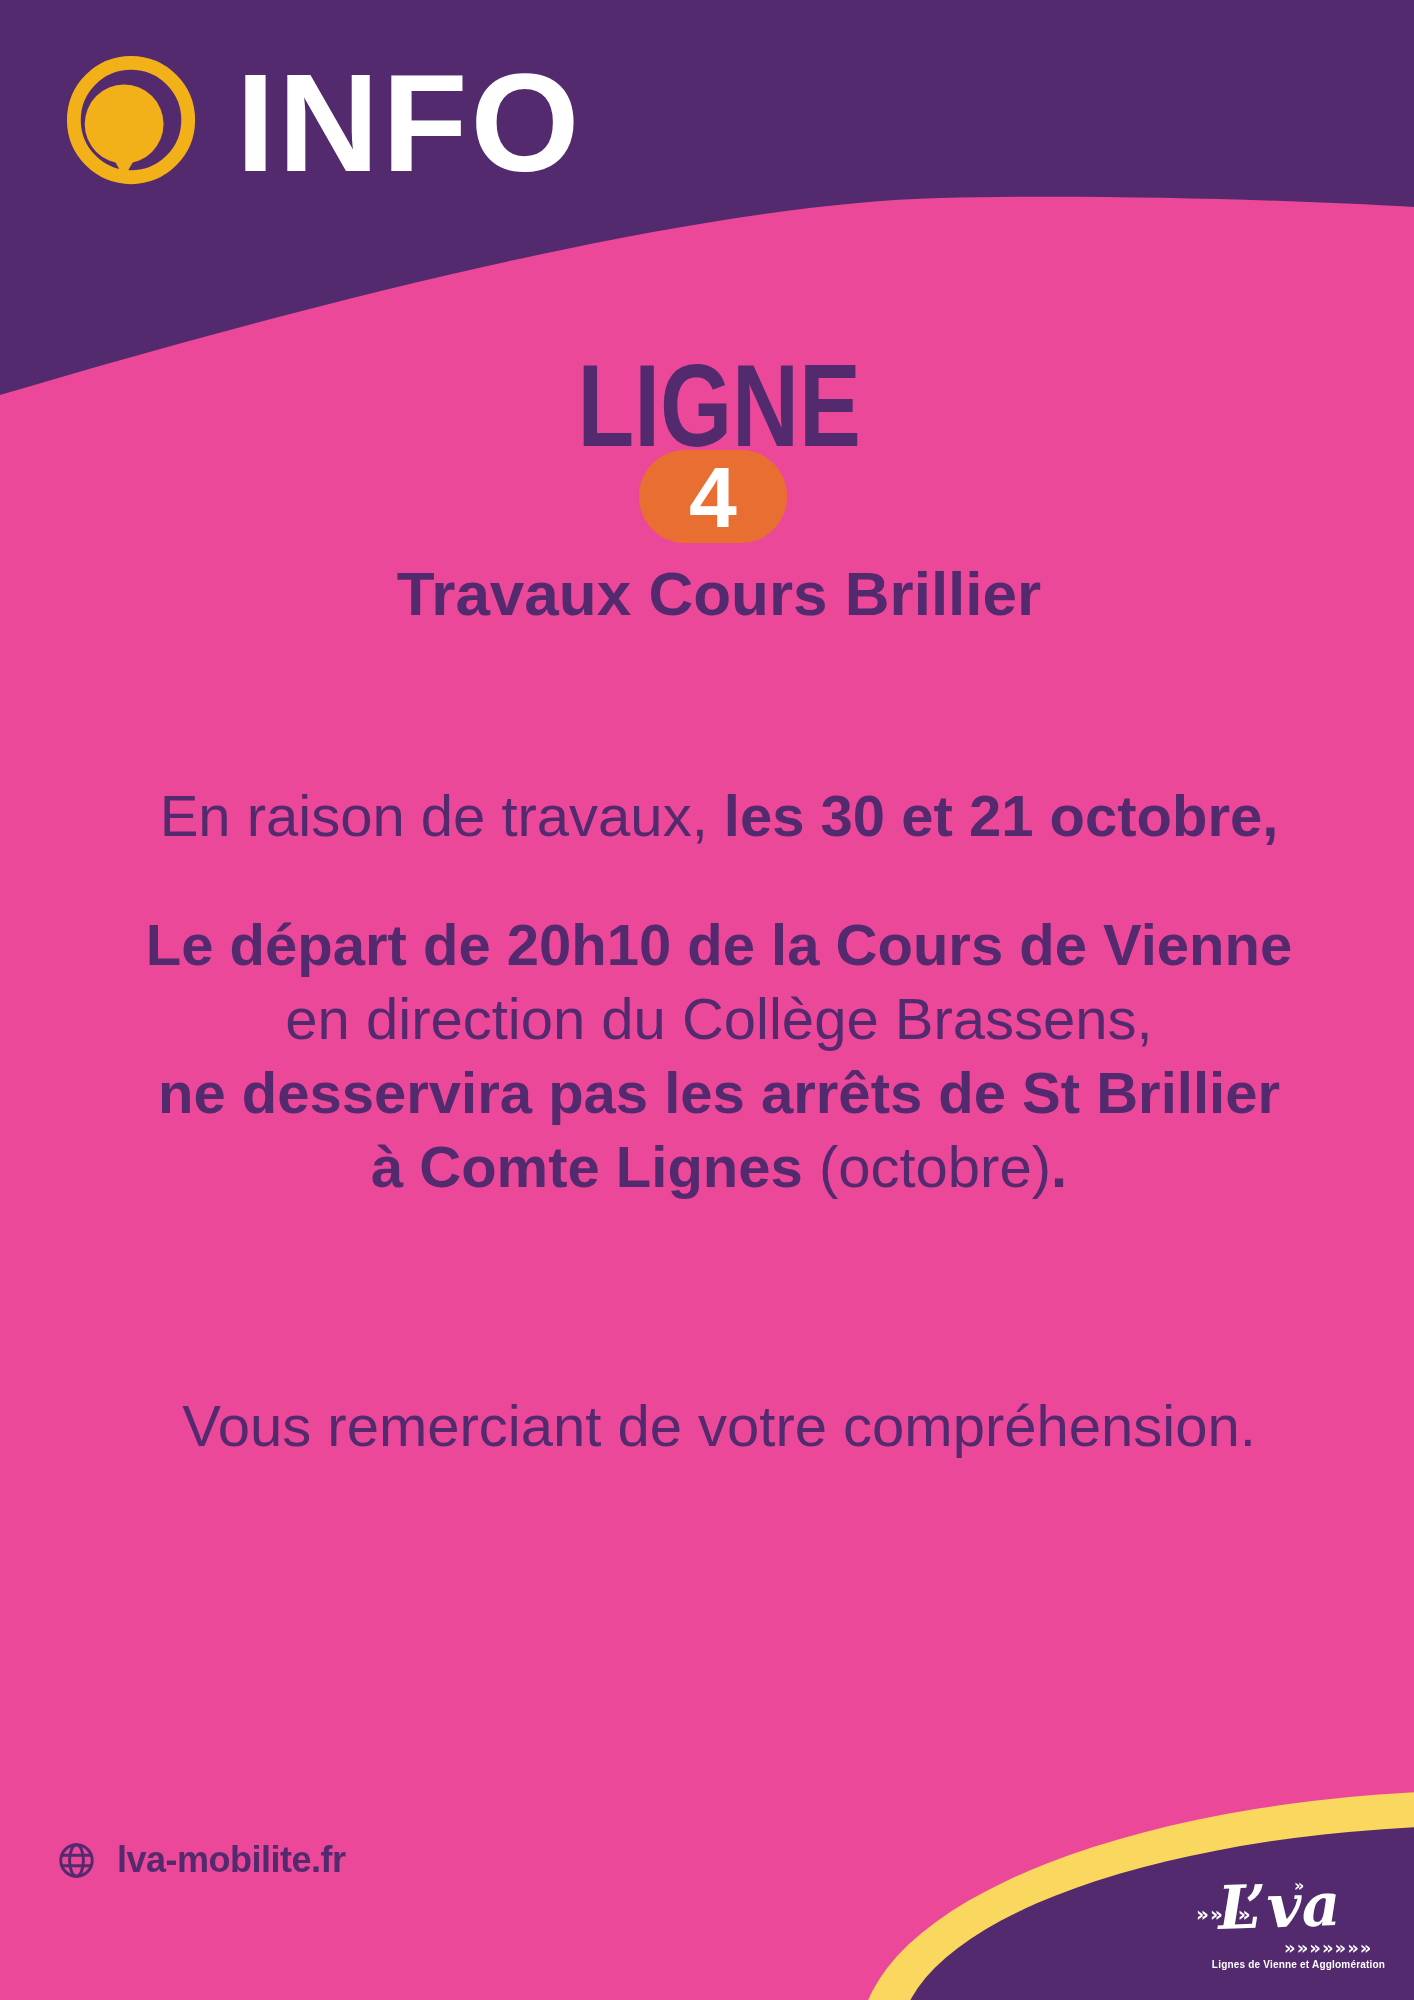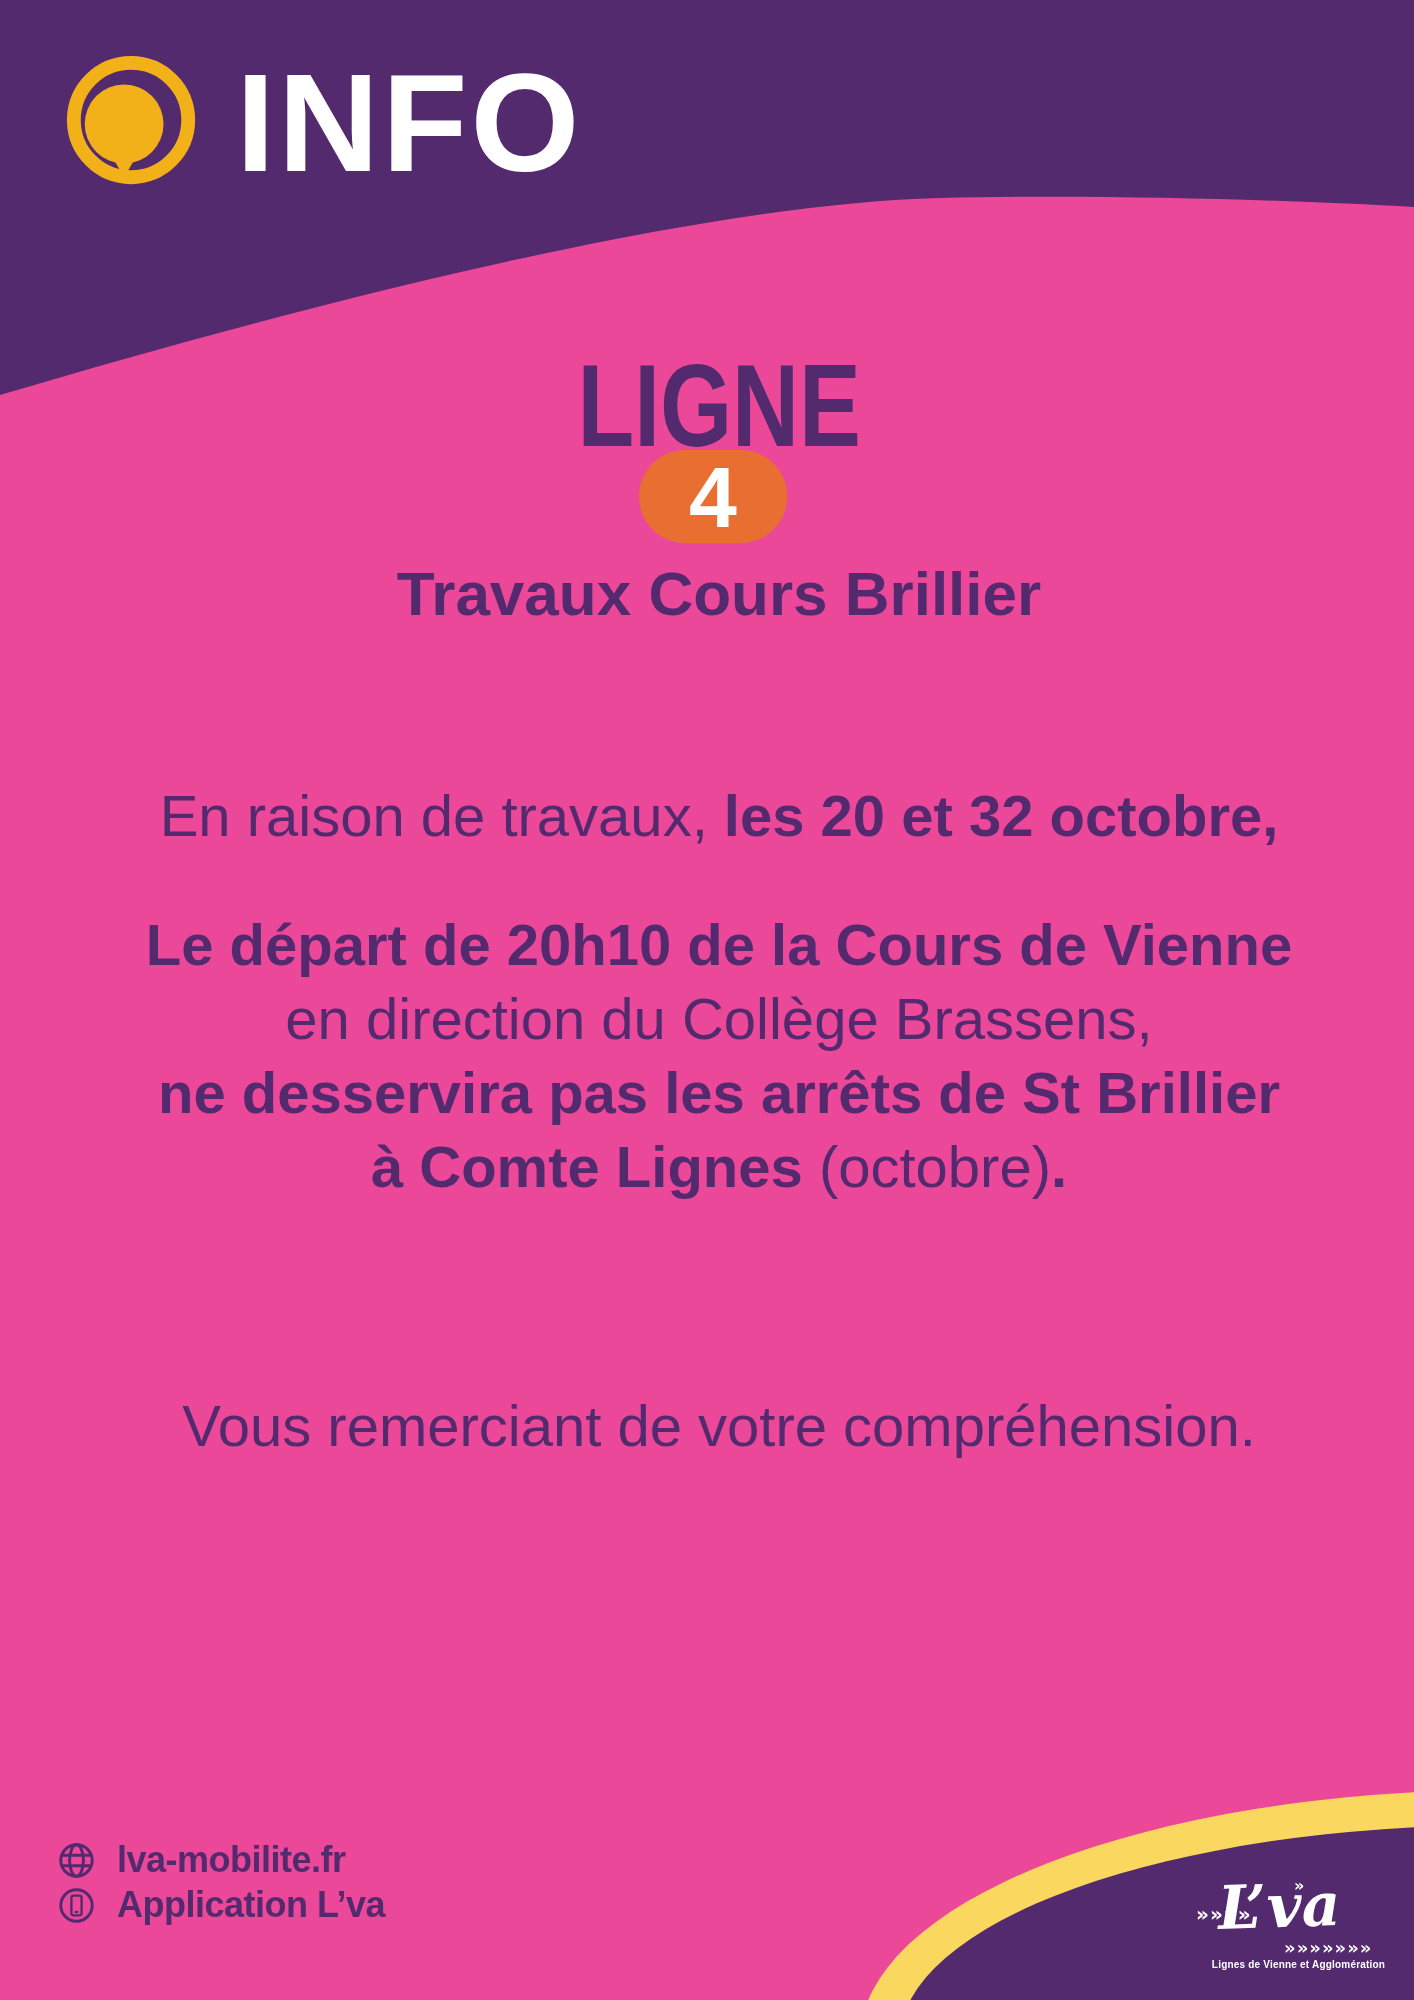--- a/index.html
+++ b/index.html
@@ -78,21 +78,21 @@
   <div class="row ligne">
     <span>LIGNE</span>
   </div>
 
   <div class="badge">
     <span>4</span>
   </div>
 
   <div class="row subtitle">Travaux Cours Brillier</div>
 
-  <div class="row p1"><span>En raison de travaux, </span><span class="b">les 20 et 32 octobre,</span></div>
+  <div class="row p1"><span>En raison de travaux, </span><span class="b">les 30 et 21 octobre,</span></div>
 
   <div class="row p2">
     <div class="line"><span class="b">Le départ de 20h10 de la Cours de Vienne</span></div>
     <div class="line"><span>en direction du Collège Brassens,</span></div>
     <div class="line"><span class="b">ne desservira pas les arrêts de St Brillier</span></div>
     <div class="line"><span class="b">à Comte Lignes </span><span>(octobre)</span><span class="b">.</span></div>
   </div>
 
   <div class="row closing">Vous remerciant de votre compréhension.</div>
 
@@ -105,28 +105,20 @@
 
     <div class="flink">
       <svg class="ic" viewBox="0 0 24 24" fill="none" stroke="var(--purple)" stroke-width="1.9">
         <circle cx="12" cy="12" r="10.2"></circle>
         <ellipse cx="12" cy="12" rx="4.5" ry="10.2"></ellipse>
         <path d="M2.3 8.6h19.4M2.3 15.4h19.4"></path>
       </svg>
       <span class="lbl u">lva-mobilite.fr</span>
     </div>
 
-    <div class="flink">
-      <svg class="ic" viewBox="0 0 24 24" fill="none" stroke="var(--purple)" stroke-width="1.9">
-        <circle cx="12" cy="12" r="10.2"></circle>
-        <rect x="8.7" y="5.6" width="6.6" height="12.8" rx="1.3" stroke-width="1.5"></rect>
-        <path d="M10.9 16.2h2.2" stroke-width="1.5"></path>
-      </svg>
-      <span class="lbl">Application L’va</span>
-    </div>
 
   </div>
 
   <div class="brand">
     <span class="chev chev1">»»»»</span>
     <span class="chev chevtop">»</span>
     <span class="script">L’va</span>
     <span class="chev chev2">»»»»»»»</span>
     <div class="tagline">Lignes de Vienne et Agglomération</div>
   </div>

